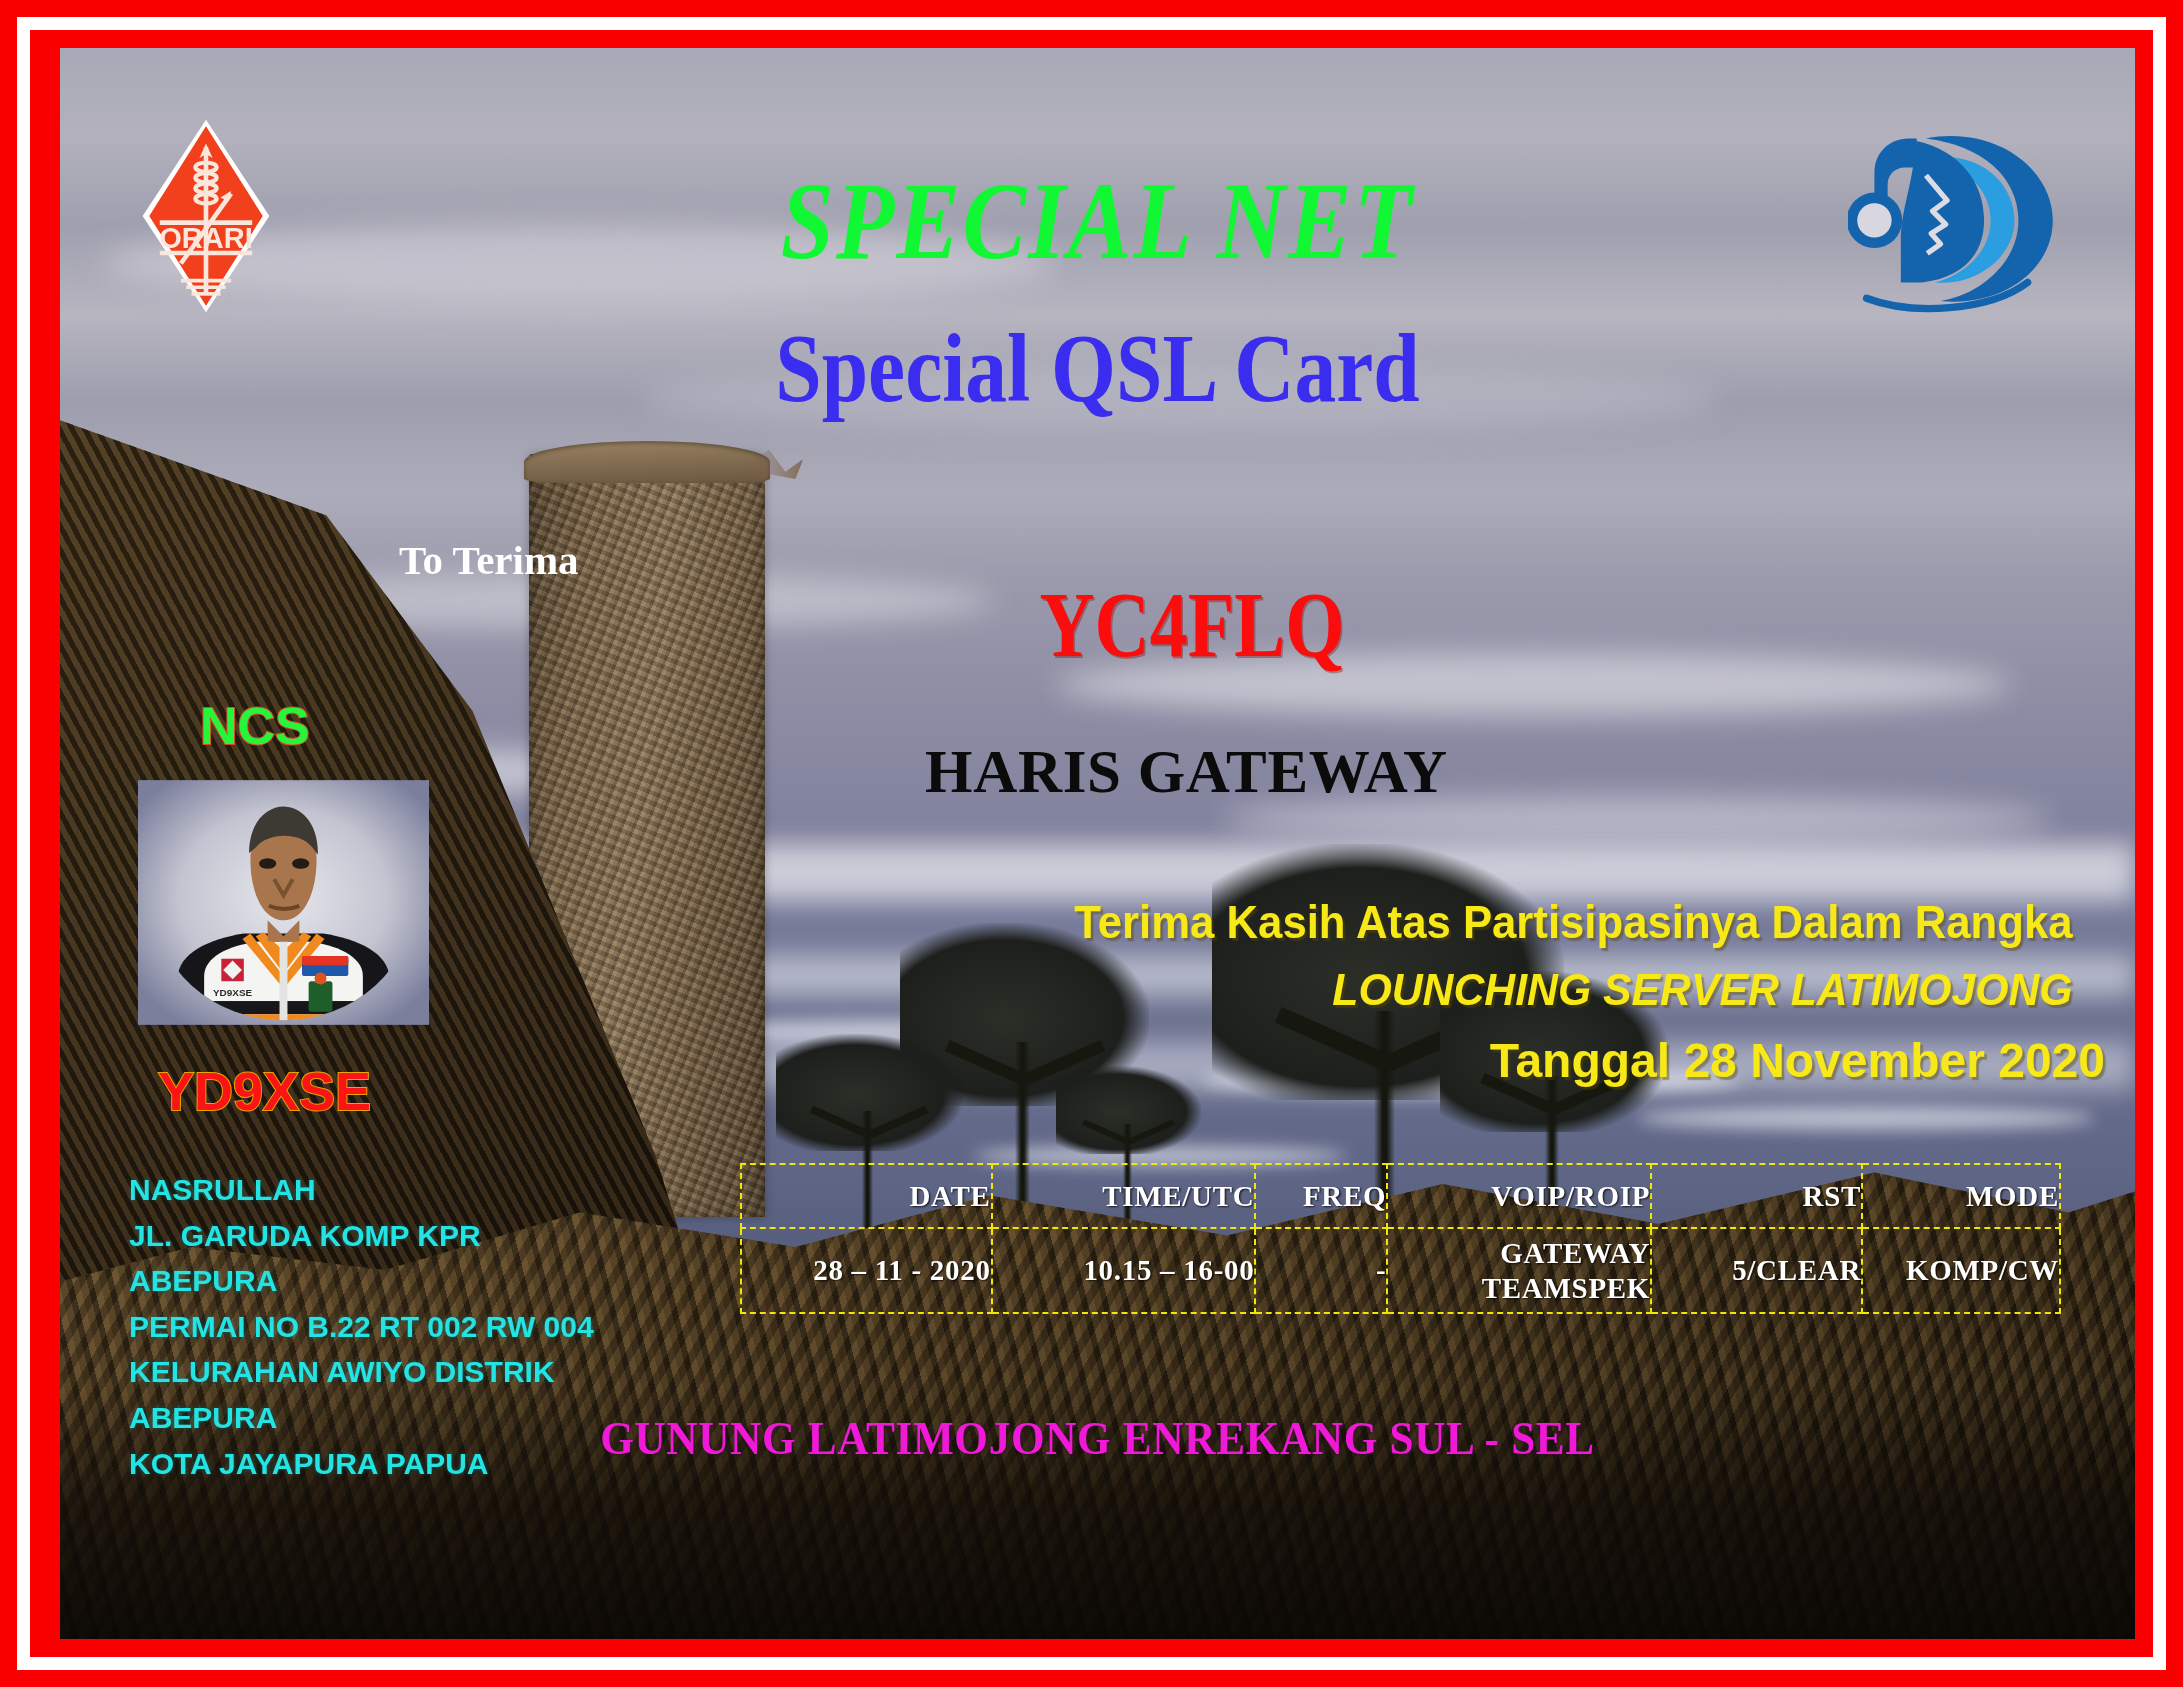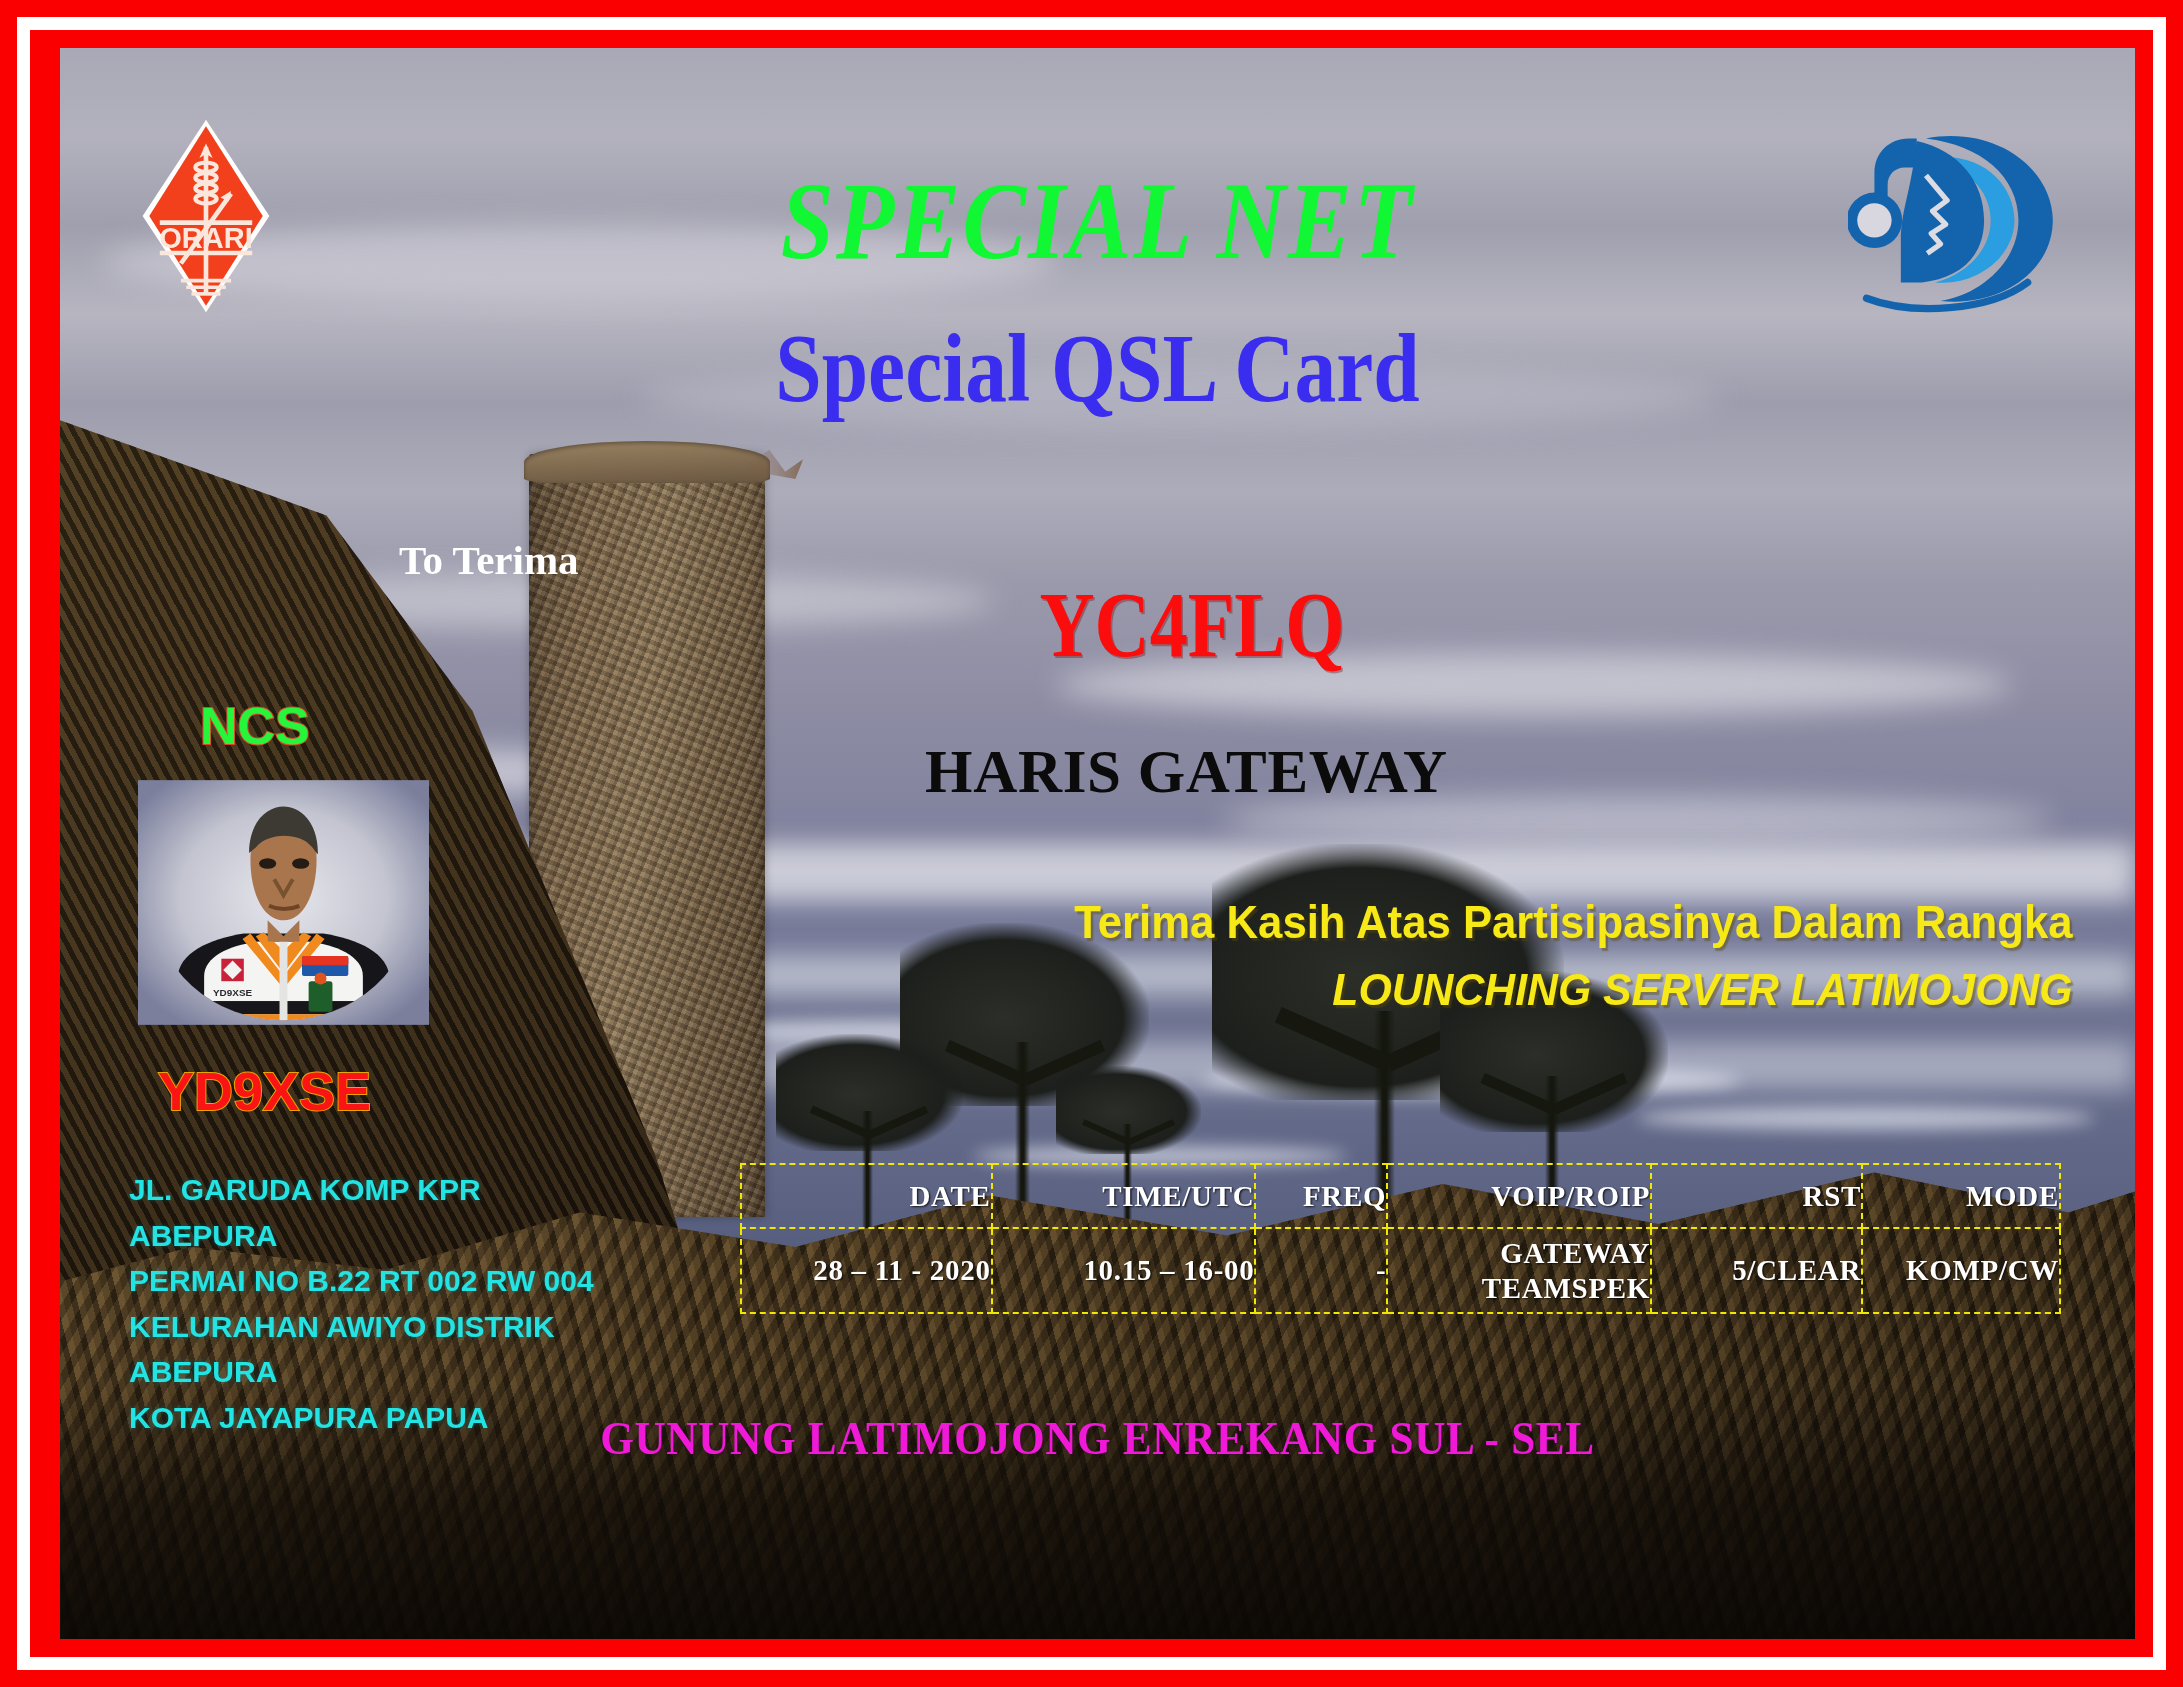--- a/index.html
+++ b/index.html
@@ -406,20 +406,21 @@
       <div class="title-net">SPECIAL NET</div>
       <div class="title-qsl">Special QSL Card</div>
 
       <div class="to-station">To Terima</div>
       <div class="callsign">YC4FLQ</div>
       <div class="opname">HARIS GATEWAY</div>
 
       <div class="thanks-wrap">
         <span class="thanks-l1">Terima Kasih Atas Partisipasinya Dalam Rangka</span>
         <span class="thanks-l2">LOUNCHING SERVER LATIMOJONG</span>
+        <span class="thanks-l3">Tanggal  28  November  2020</span>
       </div>
 
       <div class="ncs-label">NCS</div>
 
       <div class="op-photo">
         <svg viewBox="0 0 440 370" width="291" height="245">
           <defs>
             <radialGradient id="vig" cx="50%" cy="48%" r="62%">
               <stop offset="0%" stop-color="#e6e6ec"></stop>
               <stop offset="58%" stop-color="#c3c4d0"></stop>
@@ -458,20 +459,21 @@
             <path d="M206 150 L220 174 L234 150" fill="none" stroke="#77522f" stroke-width="6"></path>
             <path d="M198 190 Q220 200 244 190" fill="none" stroke="#6d4426" stroke-width="6"></path>
             <path d="M196 212 L220 236 L244 212 L244 244 L196 244 Z" fill="#a9754d"></path>
           </g>
         </svg>
       </div>
 
       <div class="op-callsign">YD9XSE</div>
 
       <div class="address">
+        <div>NASRULLAH</div>
         <div>JL. GARUDA KOMP KPR</div>
         <div>ABEPURA</div>
         <div>PERMAI NO B.22 RT 002 RW 004</div>
         <div>KELURAHAN AWIYO DISTRIK</div>
         <div>ABEPURA</div>
         <div>KOTA JAYAPURA PAPUA</div>
       </div>
 
       <table class="qso-table">
         <thead>

